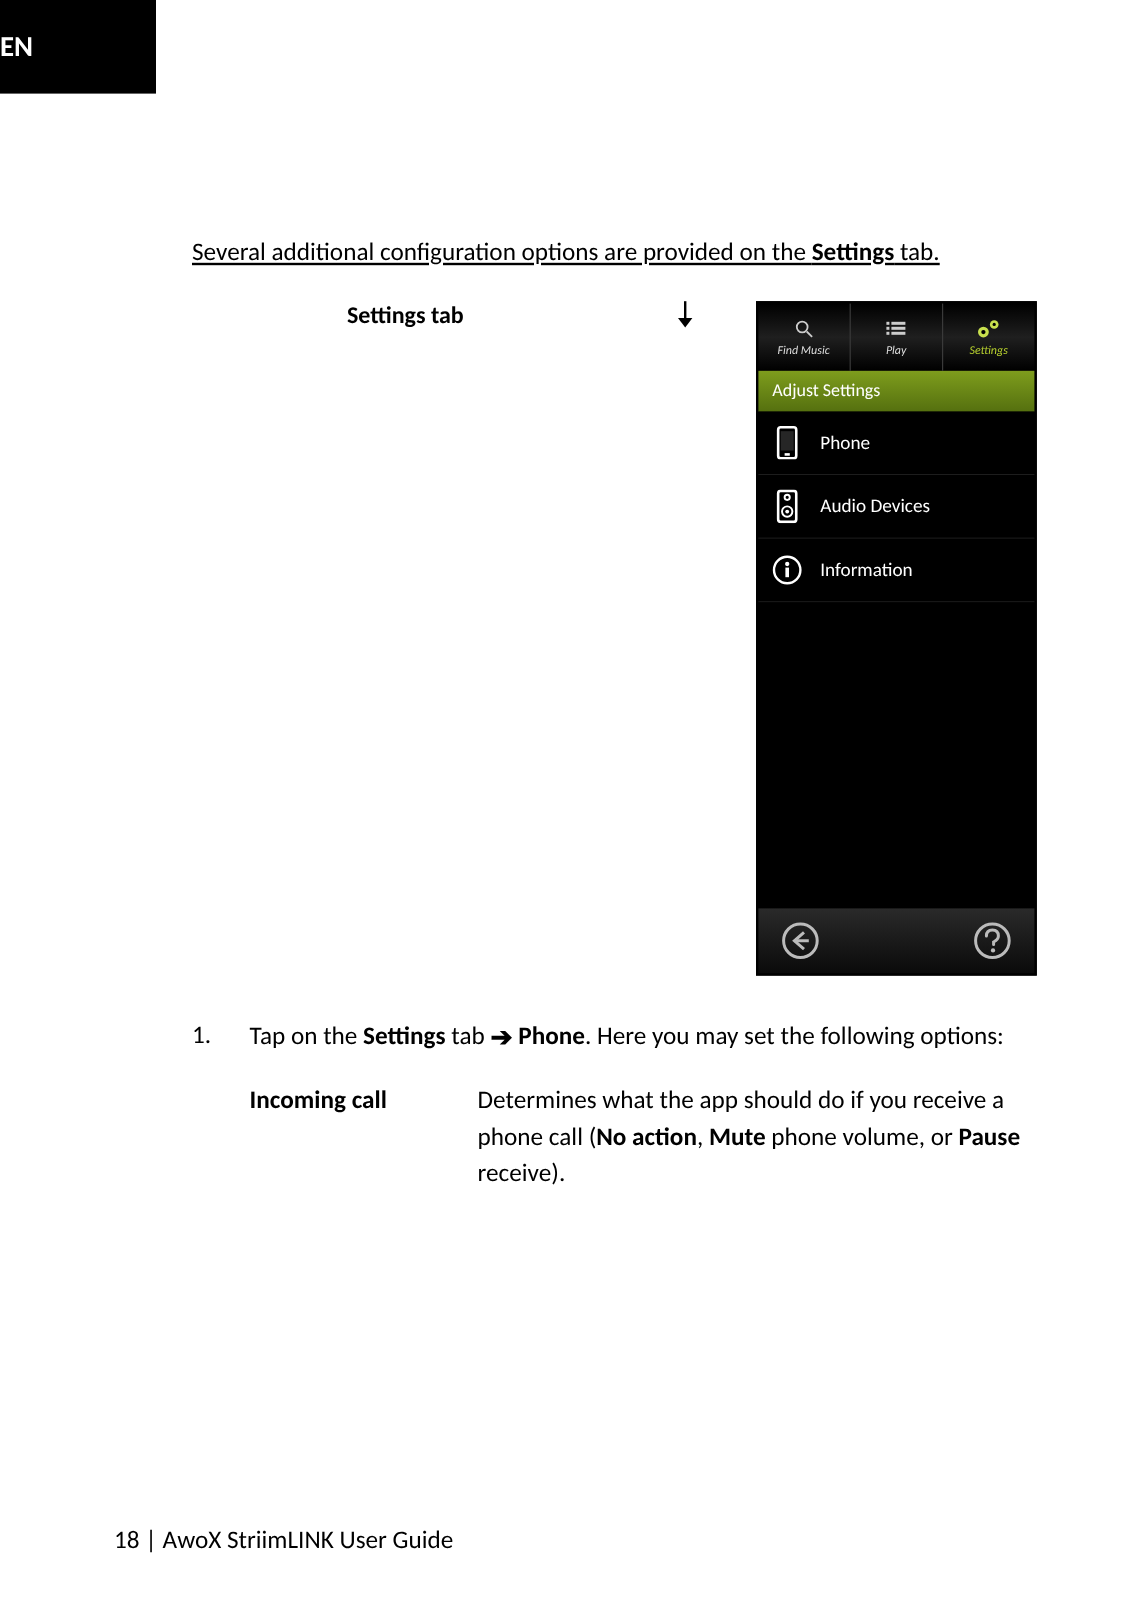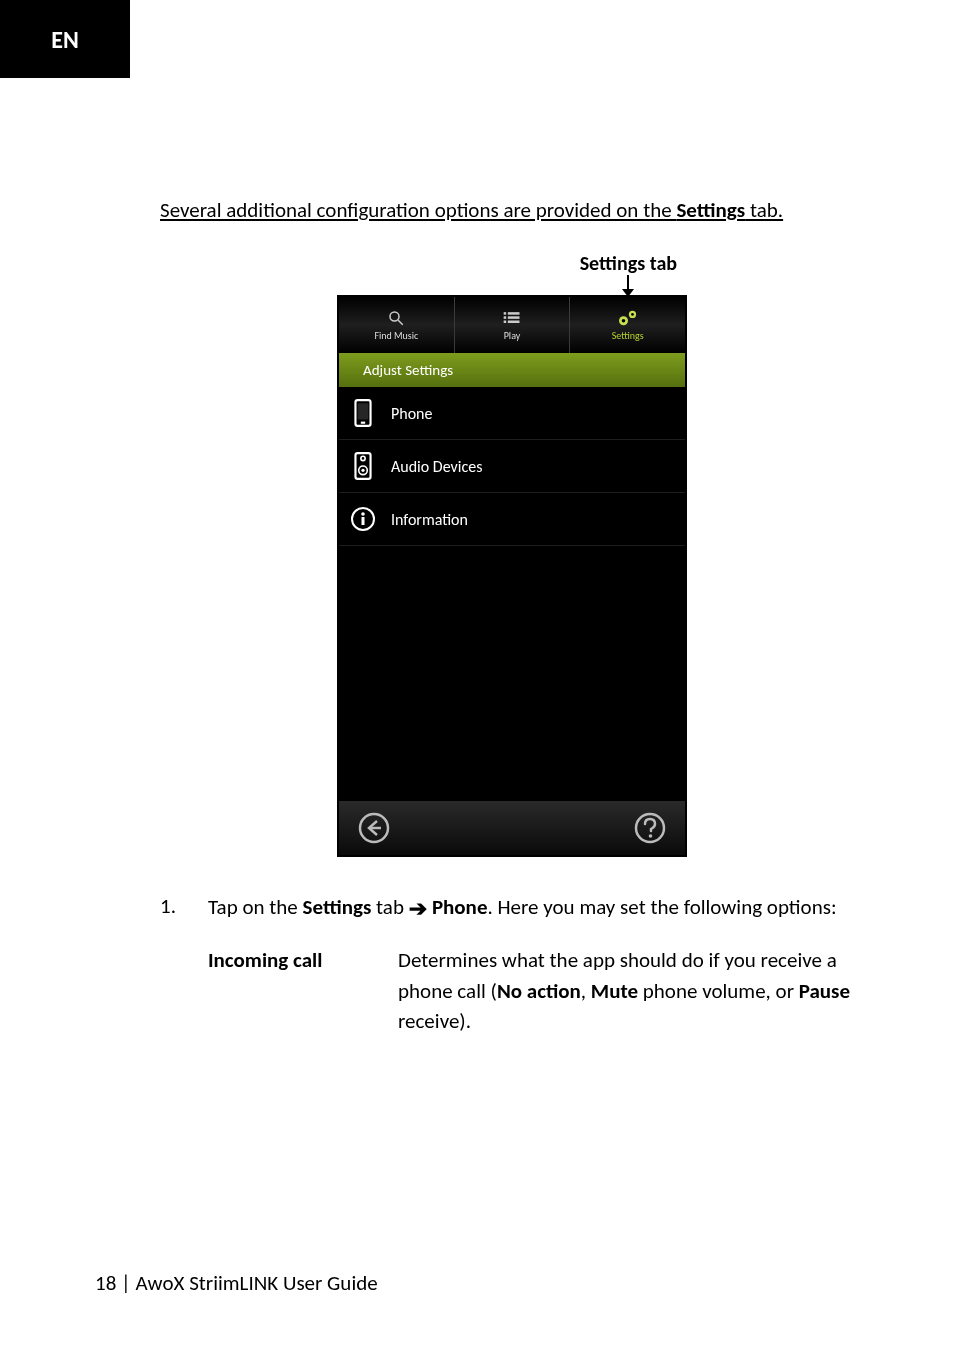--- a/index.html
+++ b/index.html
@@ -3,33 +3,33 @@
 <meta charset="utf-8">
 <style>
   * { box-sizing: border-box; margin: 0; padding: 0; }
   html, body { width: 954px; height: 1352px; background: #fff; font-family: Calibri, Arial, sans-serif; color: #000; }
   .page { position: relative; width: 954px; height: 1352px; }
   .tab-en {
     position: absolute; top: 0; left: 0;
     width: 130px; height: 78px;
     background: #000; color: #fff;
     font-weight: bold; font-size: 24px;
-    display: flex; align-items: center; justify-content: center;
+    display: flex; align-items: center; justify-content: flex-start;
   }
   .content {
     position: absolute;
     left: 160px; right: 90px;
     top: 195px;
   }
   .intro { font-size: 21px; line-height: 1.45; text-decoration: underline; }
   .intro .bold { font-weight: bold; }
 
   .figure-wrap {
     margin-top: 26px;
-    display: flex; flex-direction: column; align-items: center;
+    display: flex; flex-direction: row; 
   }
   .callout-row {
     width: 350px;
     display: flex; justify-content: flex-end;
     font-size: 20px; font-weight: bold;
     padding-right: 10px;
   }
   .callout-line {
     width: 350px; height: 20px; position: relative;
   }
@@ -52,26 +52,27 @@
   .top-tabs {
     display: flex; height: 56px;
     background: linear-gradient(180deg, #000 0%, #1f1f1f 50%, #000 100%);
   }
   .top-tab {
     flex: 1; display: flex; flex-direction: column;
     align-items: center; justify-content: center;
     color: #ddd; font-size: 10px; gap: 2px;
     border-right: 1px solid #3a3a3a;
     position: relative;
+    font-style: italic;
   }
   .top-tab:last-child { border-right: none; color: #b6cf2e; }
   .top-tab .tab-ico { width: 22px; height: 18px; display: flex; align-items: center; justify-content: center; }
   .header-bar {
     background: linear-gradient(180deg, #7e9d1d 0%, #55700f 100%);
-    color: #fff; font-size: 15px; padding: 8px 24px;
+    color: #fff; font-size: 15px; padding: 8px 12px;
   }
   .list-row {
     display: flex; align-items: center; gap: 14px;
     padding: 12px 10px; color: #fff; font-size: 16px;
     border-bottom: 1px solid #1d1d1d;
     background: #000;
   }
   .list-ico {
     width: 28px; height: 28px; display: flex; align-items: center; justify-content: center;
   }

